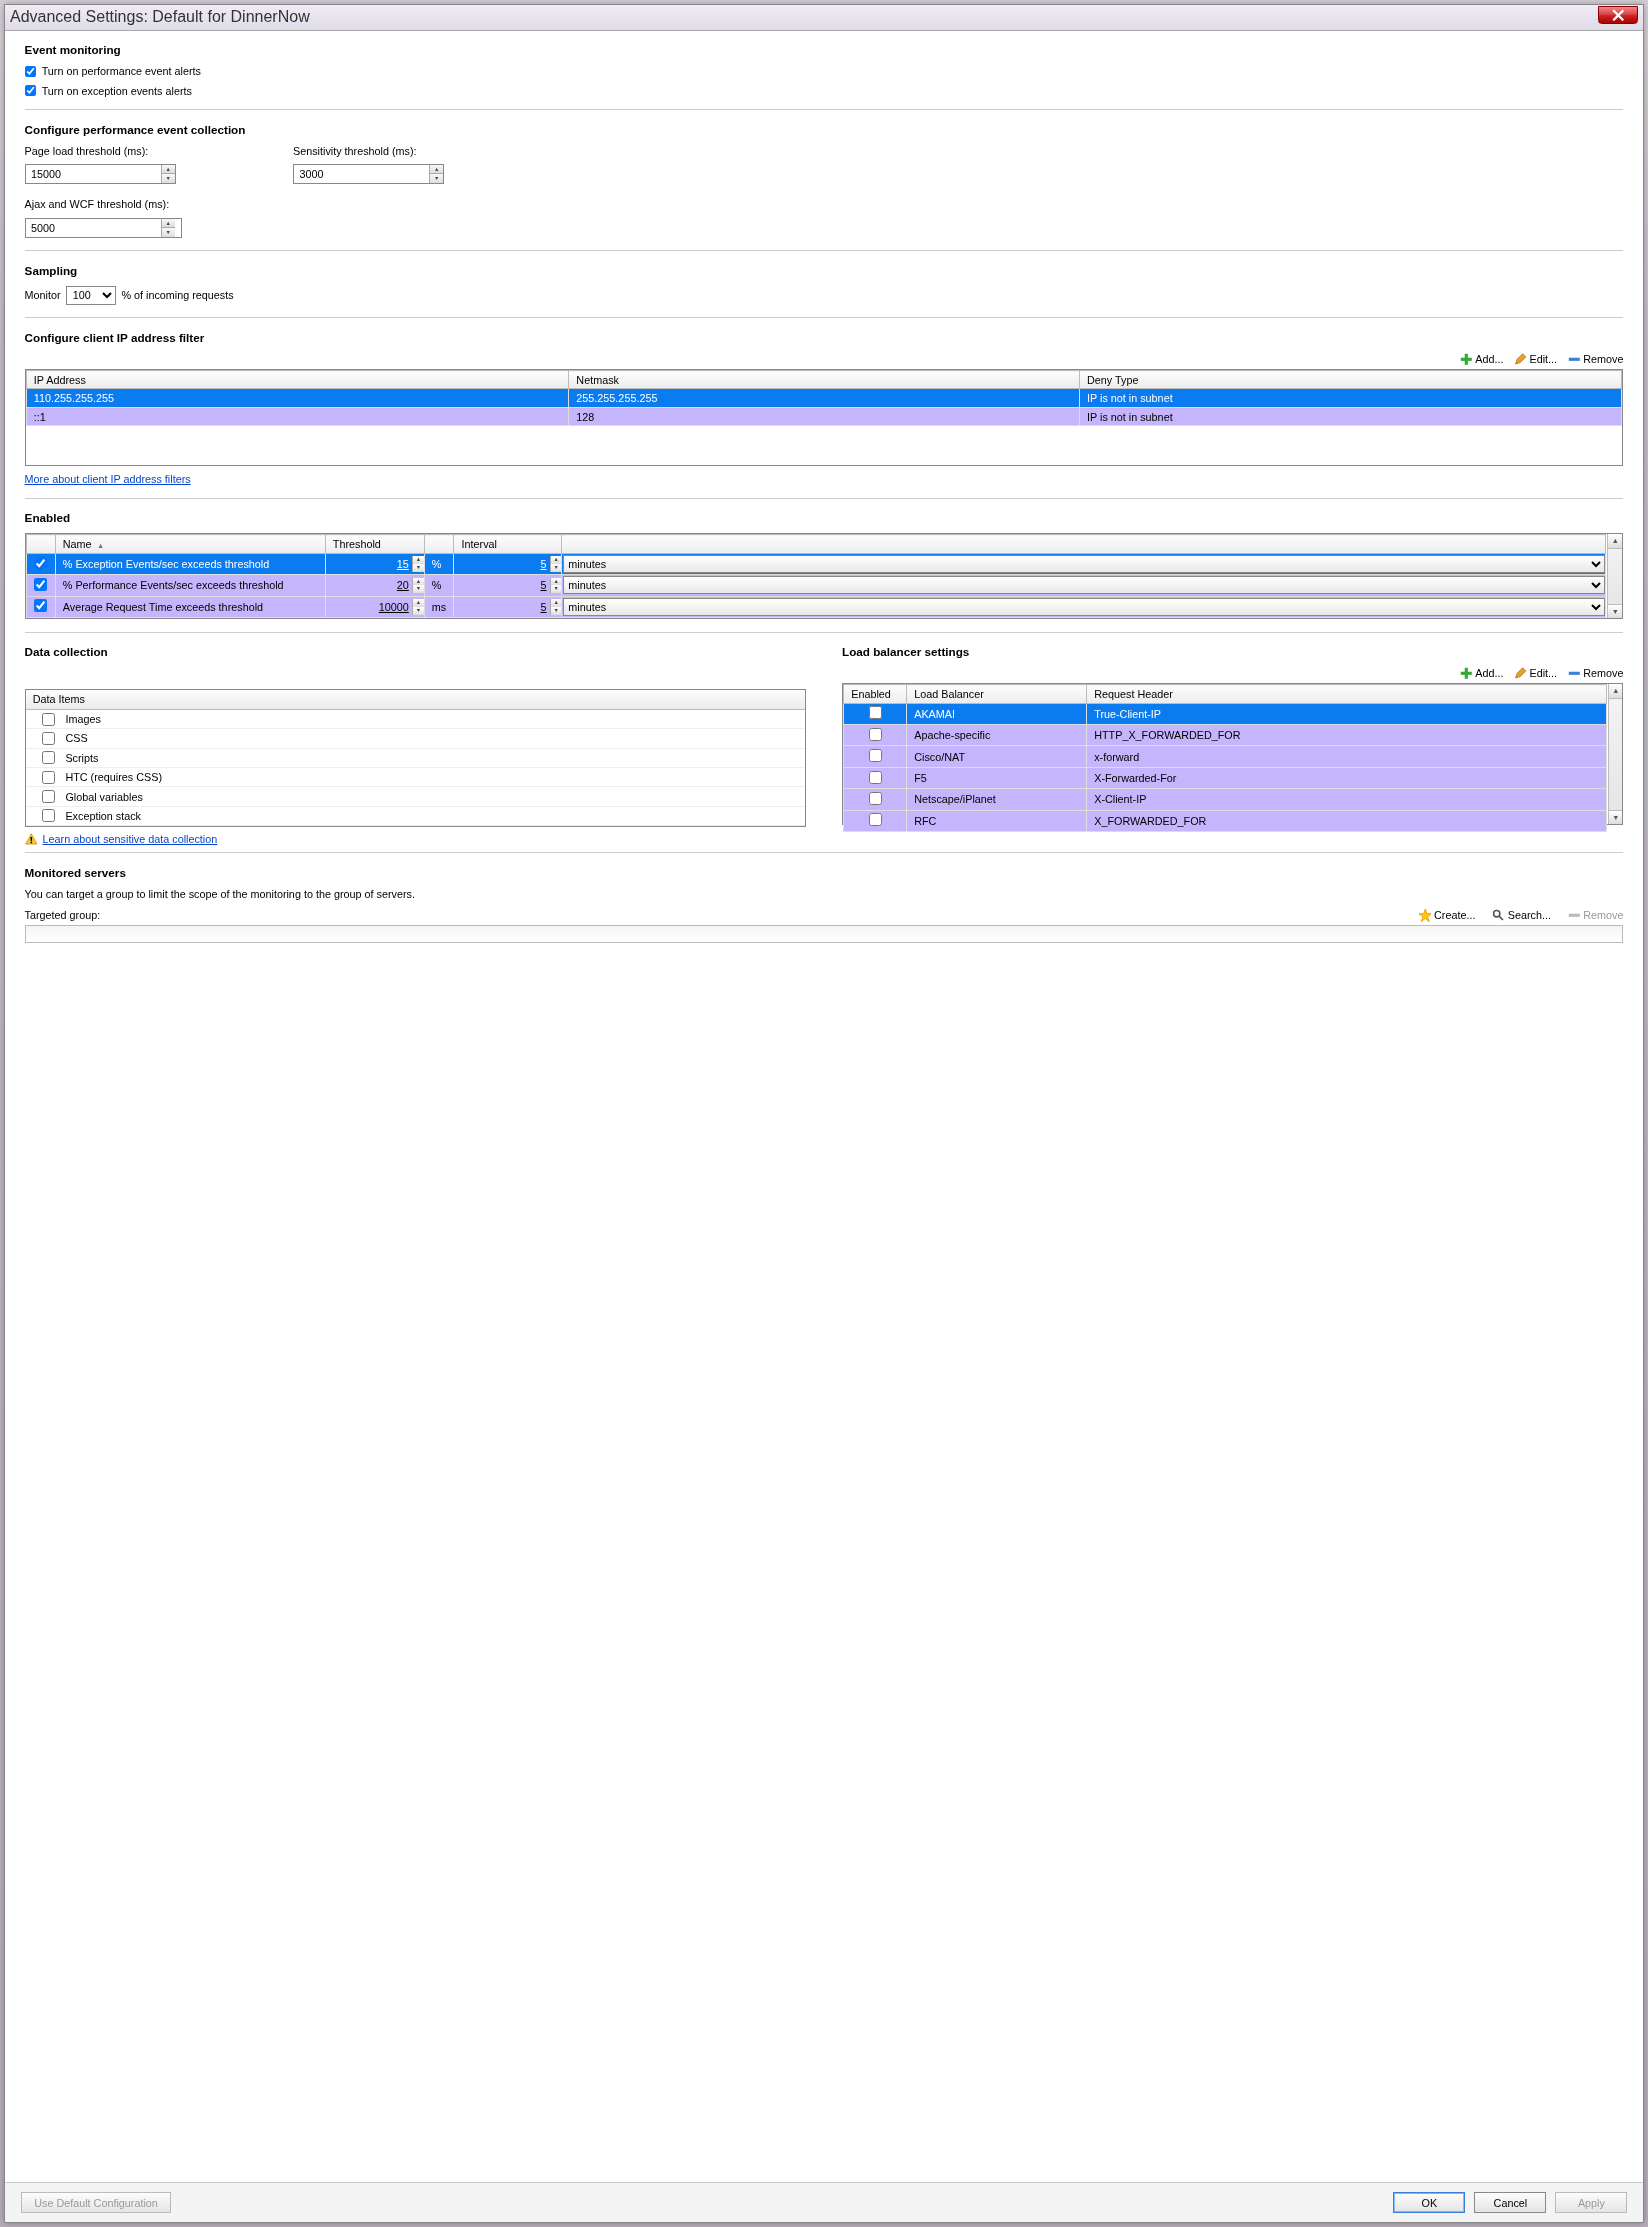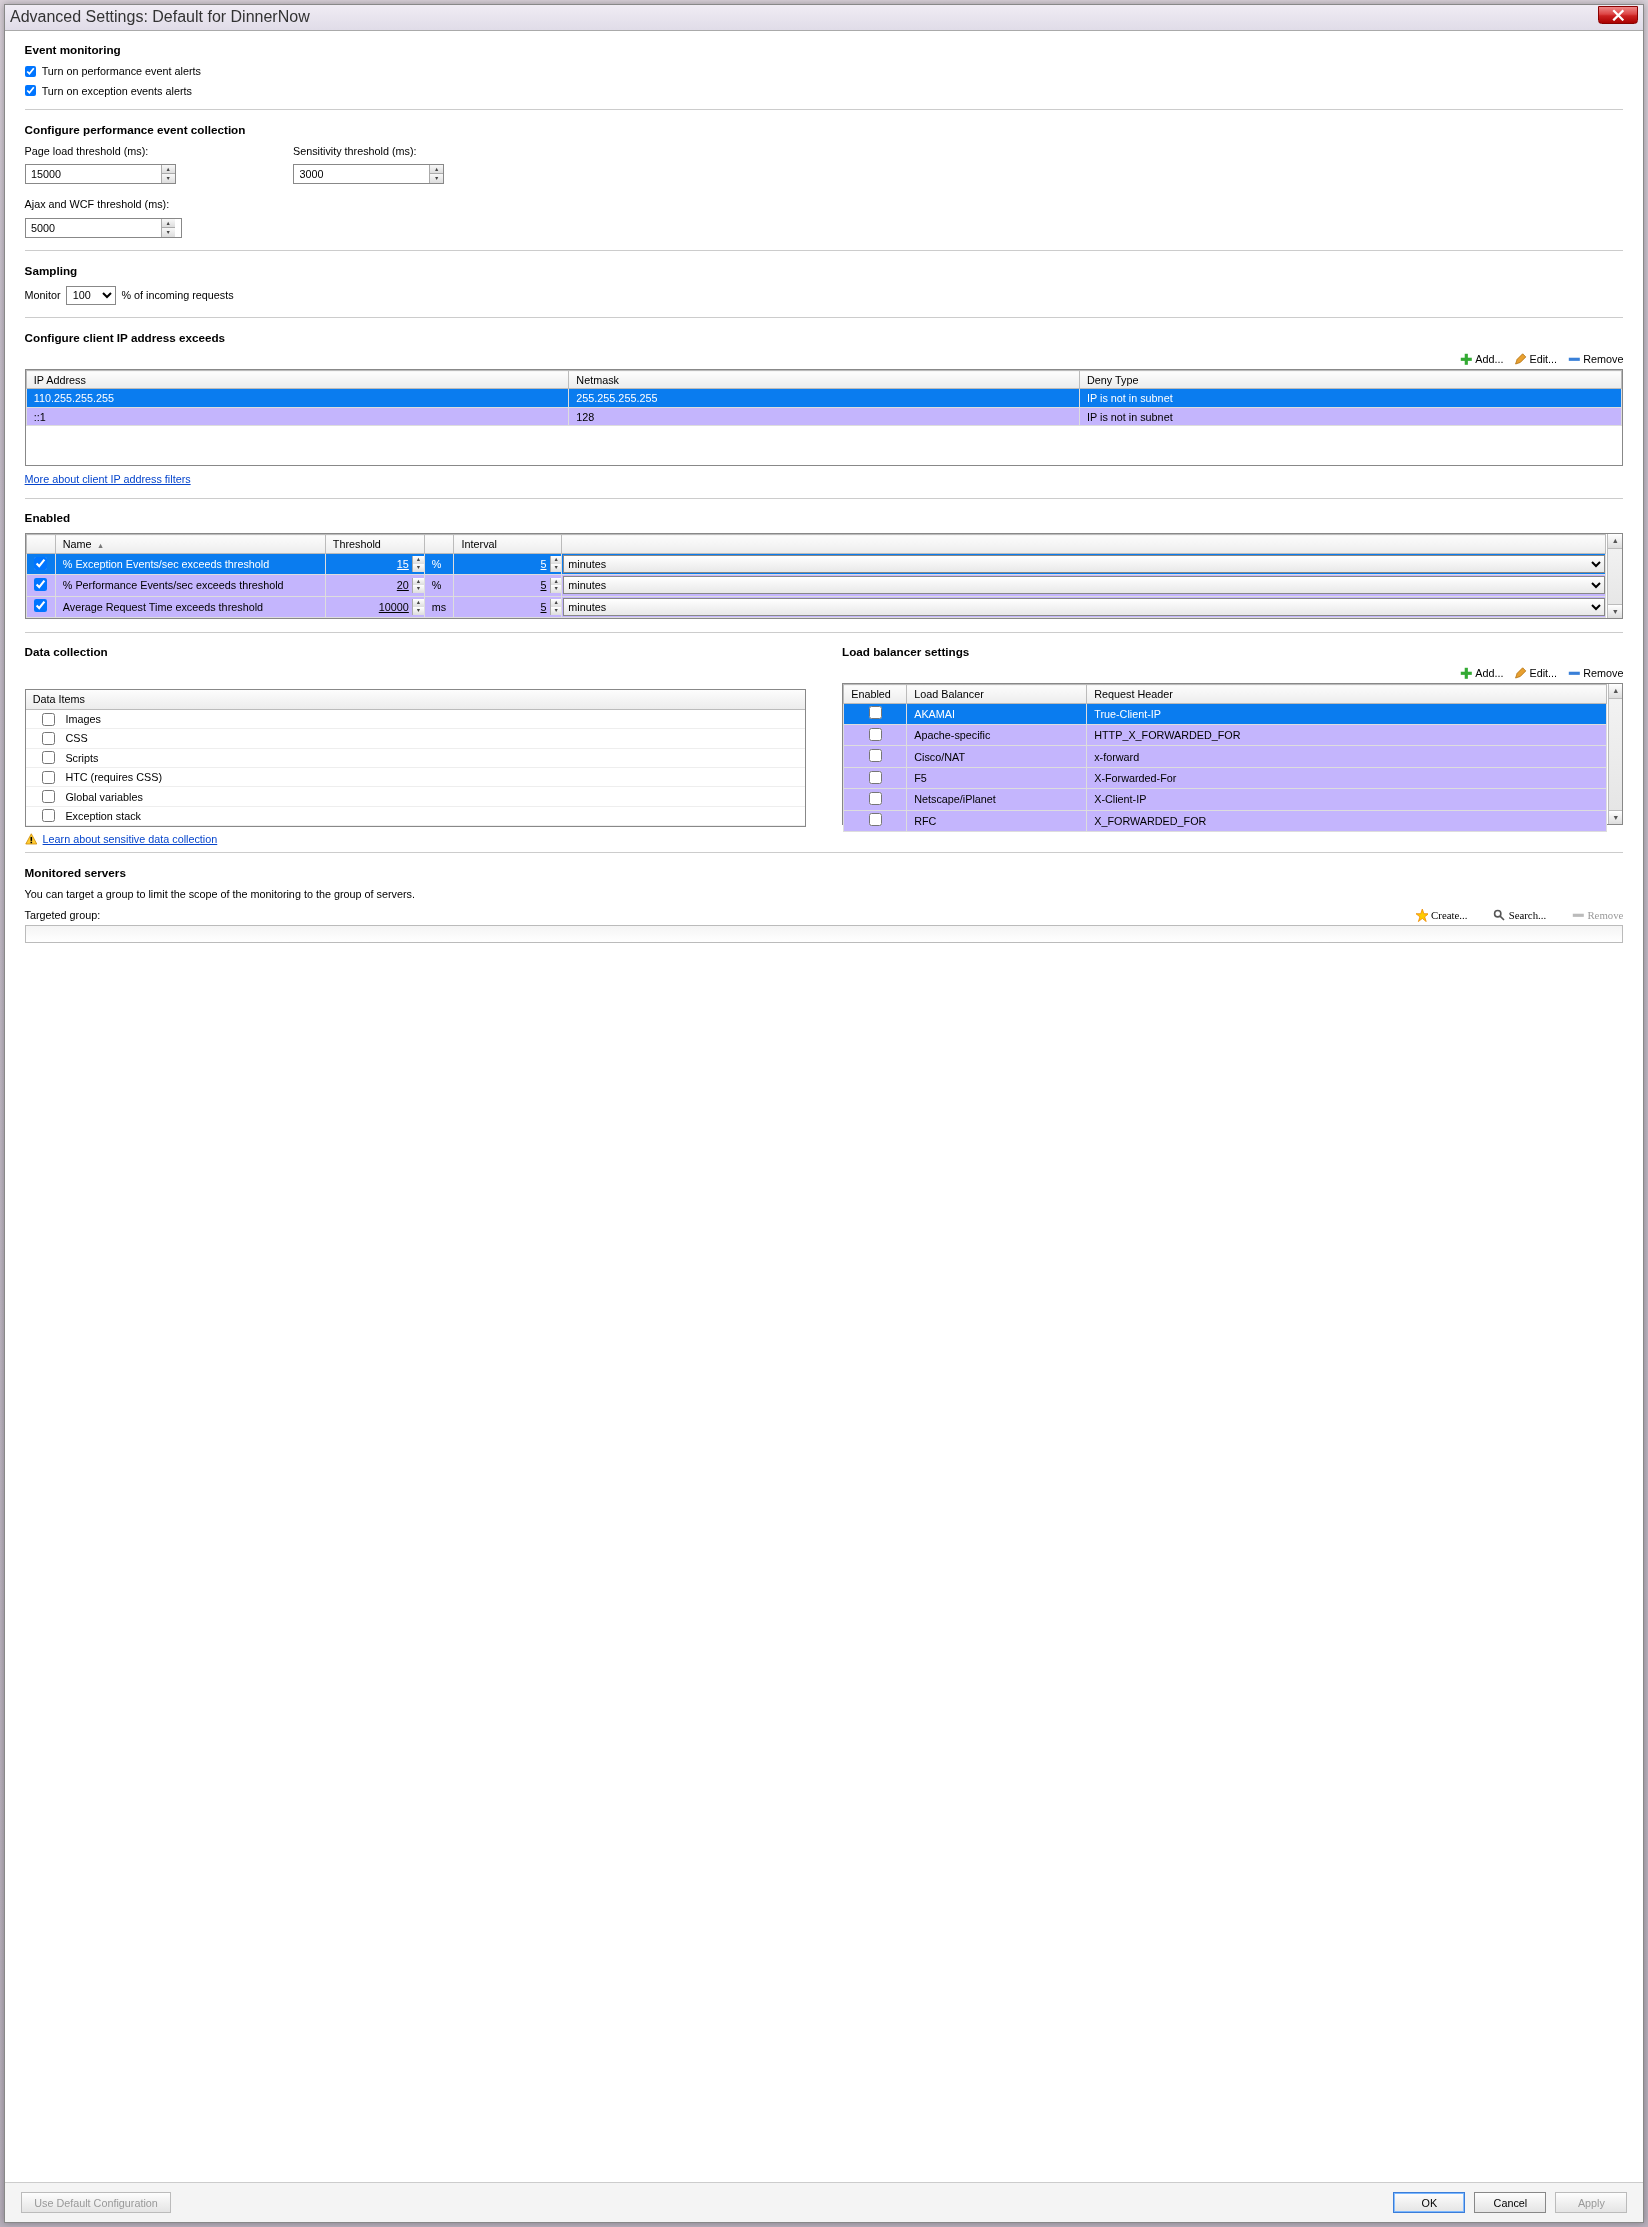--- a/index.html
+++ b/index.html
@@ -349,21 +349,21 @@
         <span>Monitor</span>
         <select class="small" style="width:50px;">
           <option>100</option>
         </select>
         <span>% of incoming requests</span>
       </div>
     </div>
     <hr class="sep">
 
     <div class="section">
-      <div class="section-title">Configure client IP address exceeds</div>
+      <div class="section-title">Configure client IP address filter</div>
       <div class="toolbar-right">
         <span class="icon-btn">
           <svg class="ico" viewBox="0 0 16 16">
               <rect x="6" y="1" width="4" height="14" fill="#3a3"></rect>
               <rect x="1" y="6" width="14" height="4" fill="#3a3"></rect>
             </svg>
           <span>Add...</span>
         </span>
         <span class="icon-btn">
           <svg class="ico" viewBox="0 0 16 16">
@@ -618,21 +618,21 @@
         </div>
       </div>
     </div>
     <hr class="sep">
 
     <div class="section">
       <div class="section-title">Monitored servers</div>
       <div style="margin-bottom:9px;">You can target a group to limit the scope of the monitoring to the group of servers.</div>
       <div style="display:flex; justify-content:space-between; align-items:center;">
         <span>Targeted group:</span>
-        <div style="display:flex; gap:26px;font-family:Liberation Serif, serif;">
+        <div style="display:flex; gap:17px;">
           <span class="icon-btn">
             <svg class="ico" viewBox="0 0 16 16">
                 <path d="M8 0 L10 6 L16 6 L11 10 L13 16 L8 12 L3 16 L5 10 L0 6 L6 6 Z" fill="#fc0" stroke="#e80"></path>
               </svg>
             <span>Create...</span>
           </span>
           <span class="icon-btn">
             <svg class="ico" viewBox="0 0 16 16">
                 <circle cx="6" cy="6" r="4" fill="none" stroke="#555" stroke-width="2"></circle>
                 <line x1="9" y1="9" x2="14" y2="14" stroke="#555" stroke-width="2"></line>

